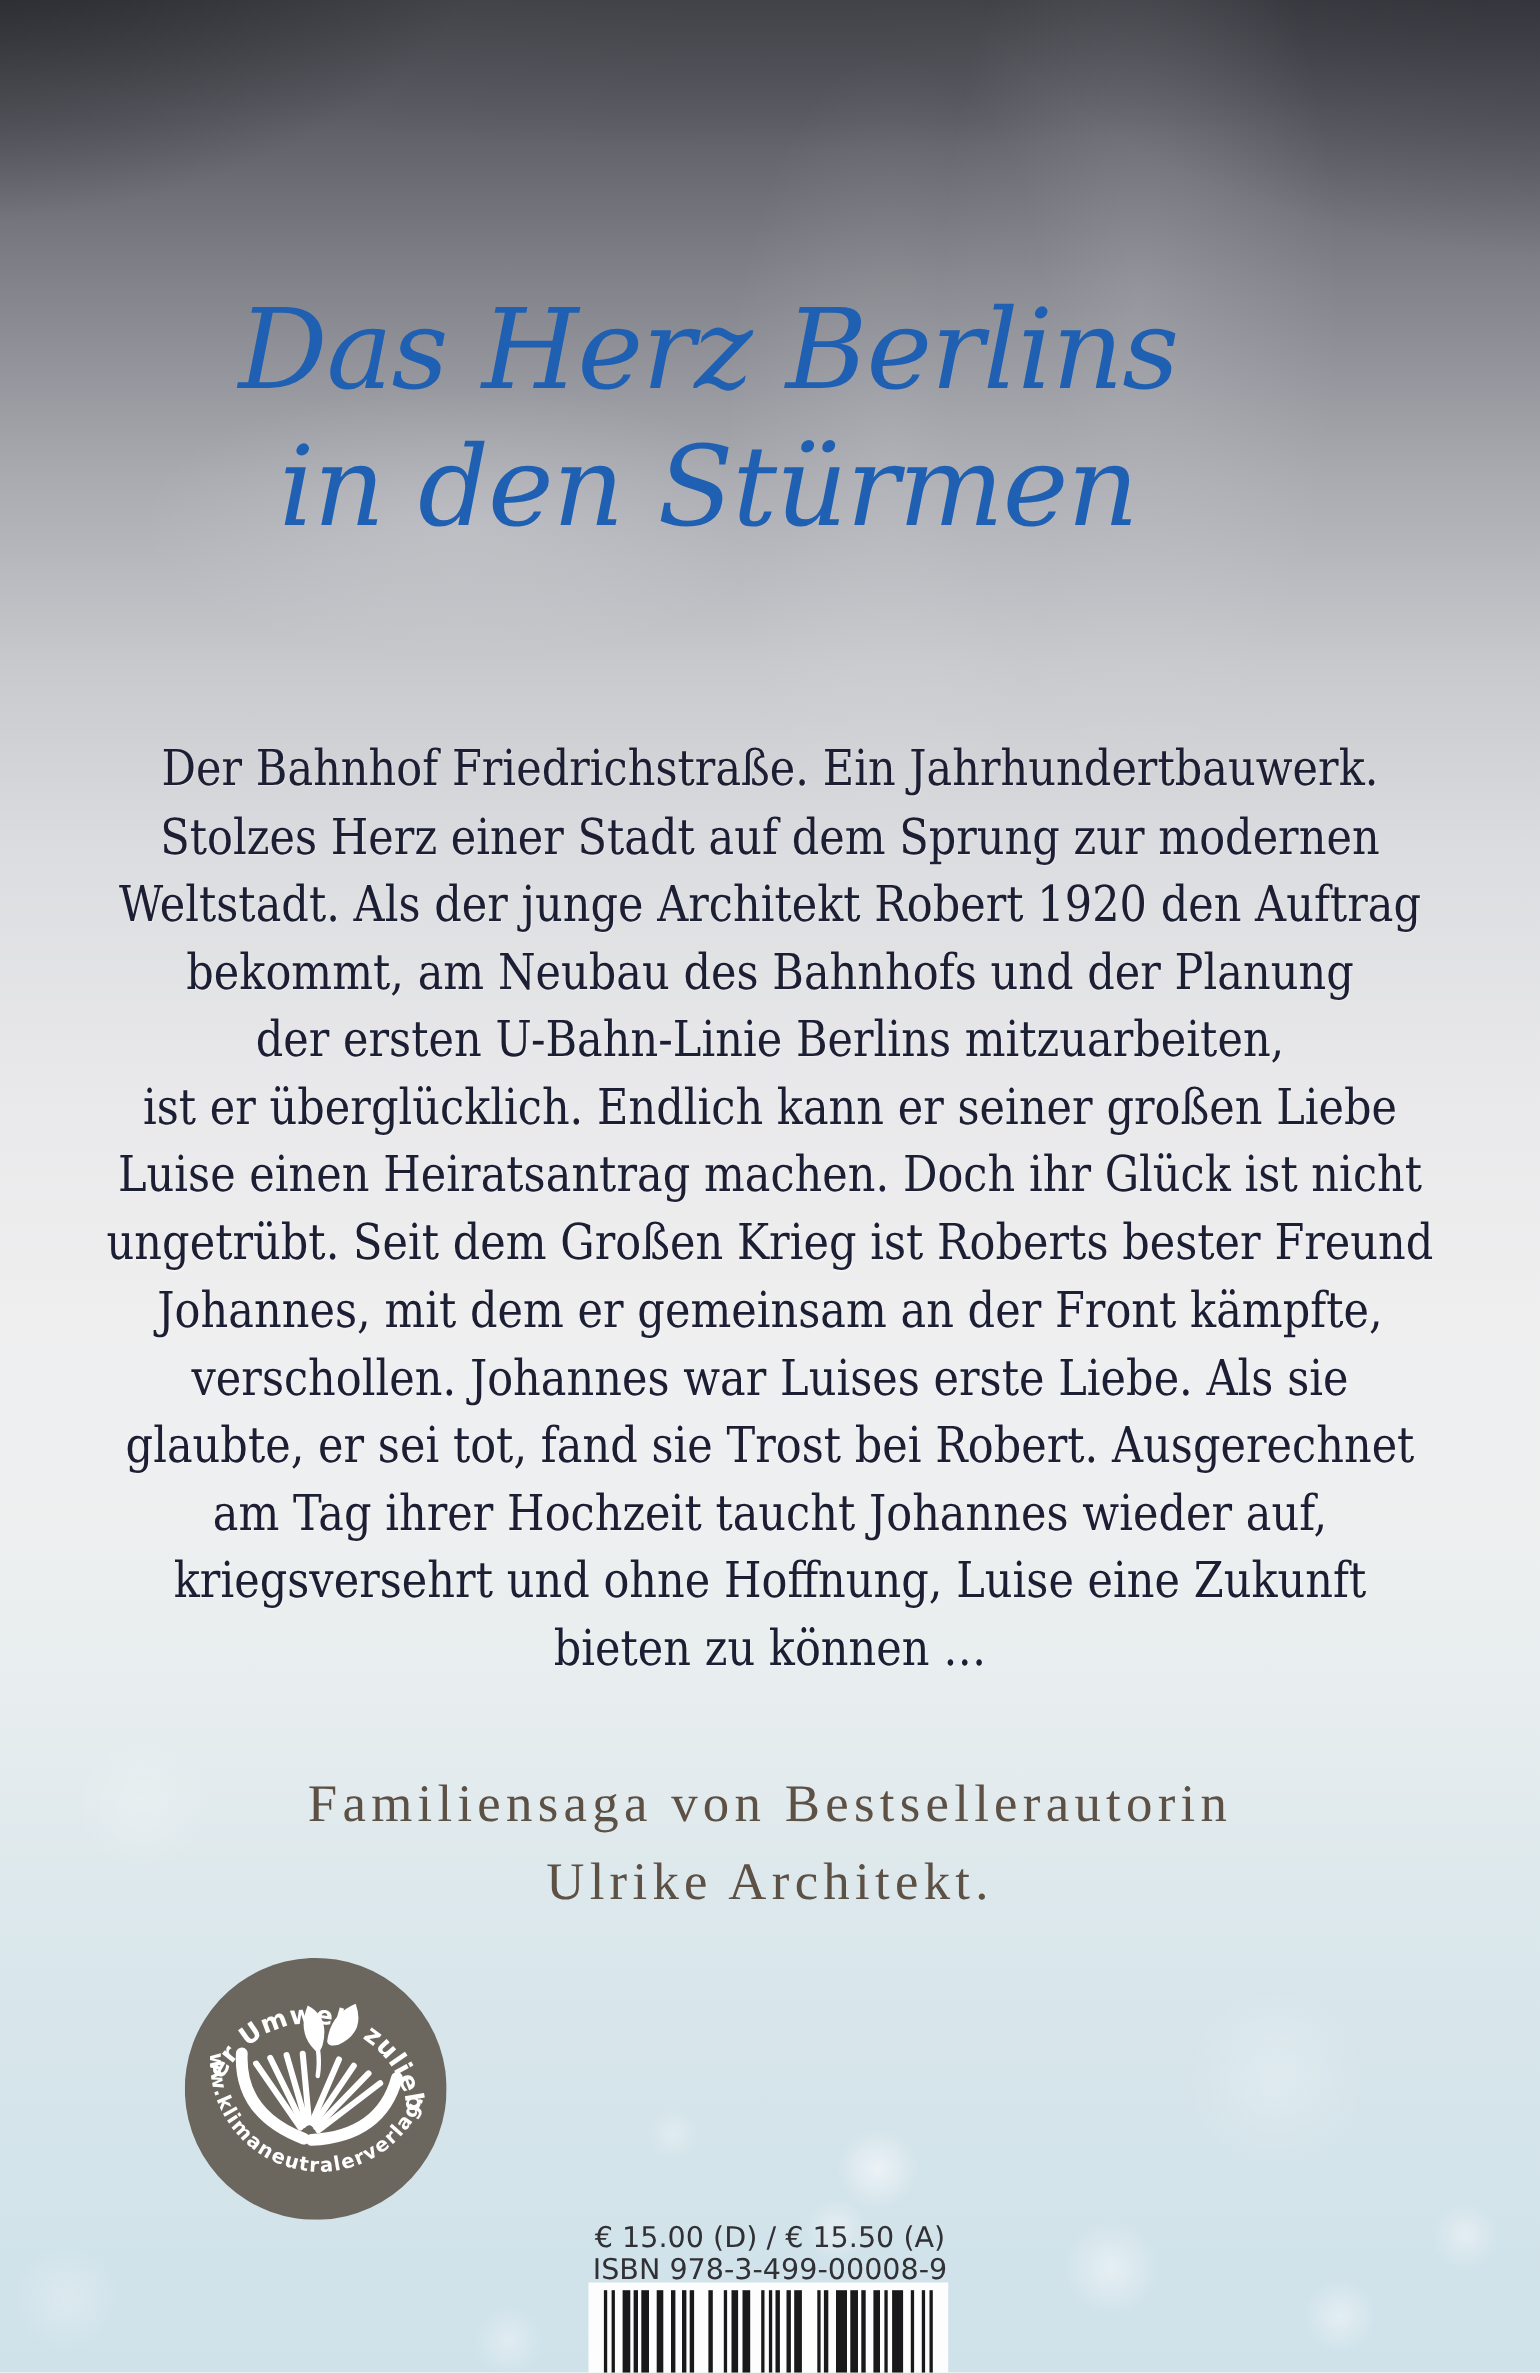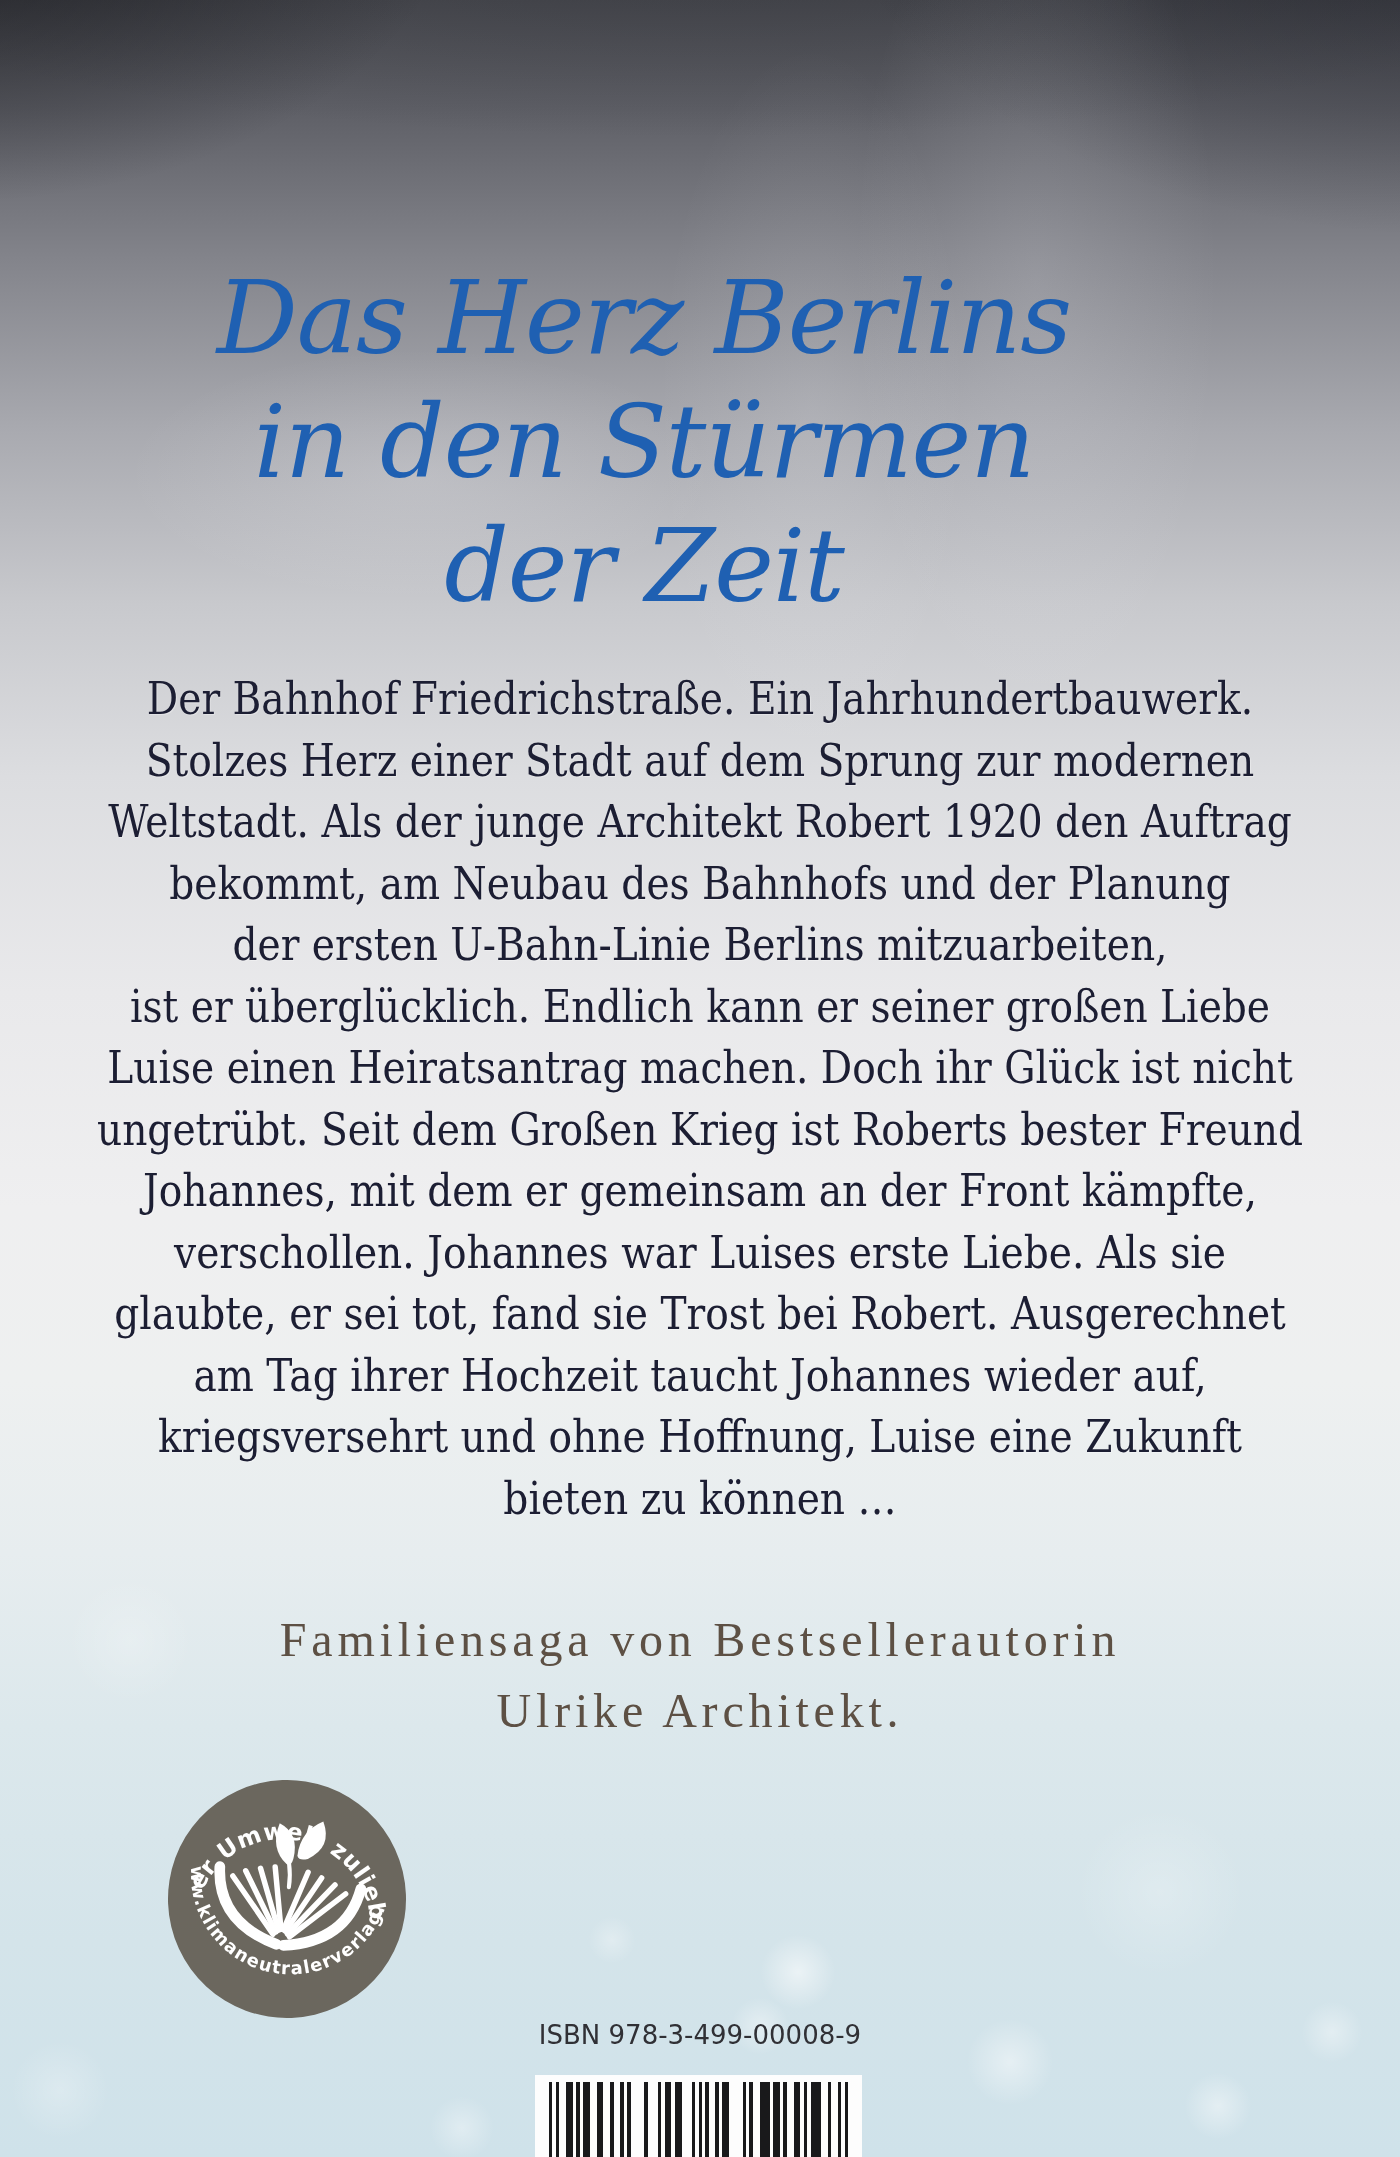--- a/index.html
+++ b/index.html
@@ -73,21 +73,20 @@
   .barcode-bars .bar{position:absolute;top:0;height:120px;background:#19191b;}
 </style>
 </head>
 <body>
 
 <div class="bg"></div>
 
 <div class="title" style="color: rgb(31, 96, 178);">
   <div>Das Herz Berlins</div>
   <div>in den Stürmen</div>
-  <div>der Zeit</div>
 </div>
 
 <div class="blurb" style="color: rgb(28, 30, 51);">
   <div>Der Bahnhof Friedrichstraße. Ein Jahrhundertbauwerk.</div>
   <div>Stolzes Herz einer Stadt auf dem Sprung zur modernen</div>
   <div>Weltstadt. Als der junge Architekt Robert 1920 den Auftrag</div>
   <div>bekommt, am Neubau des Bahnhofs und der Planung</div>
   <div>der ersten U-Bahn-Linie Berlins mitzuarbeiten,</div>
   <div>ist er überglücklich. Endlich kann er seiner großen Liebe</div>
   <div>Luise einen Heiratsantrag machen. Doch ihr Glück ist nicht</div>
@@ -133,20 +132,21 @@
         <path d="M 101,126 L 114,75" stroke-width="4.6"></path>
         <path d="M 97,70 Q 100,80 100,90" stroke-width="3.4"></path>
         <path d="M 95,71 Q 79,60 84,38 Q 102,44 100,66 Q 99,73 95,71 Z" fill="#ffffff" stroke="none"></path>
         <path d="M 103,63 Q 102,42 120,31 Q 131,51 112,64 Q 105,67 103,63 Z" fill="#ffffff" stroke="none"></path>
       </g>
     </g>
   </svg>
 </div>
 
 <div class="pricing">
+  <div>€ 15.00 (D) / € 15.50 (A)</div>
   <div>ISBN 978-3-499-00008-9</div>
 </div>
 
 <div class="barcode-box">
   <div class="barcode-bars" id="barcode-bars">
       <div class="bar" style="left: 0px; width: 3.4px;"></div>
       <div class="bar" style="left: 6.8px; width: 3.4px;"></div>
       <div class="bar" style="left: 16.99px; width: 6.8px;"></div>
       <div class="bar" style="left: 27.18px; width: 3.4px;"></div>
       <div class="bar" style="left: 33.98px; width: 6.8px;"></div>

